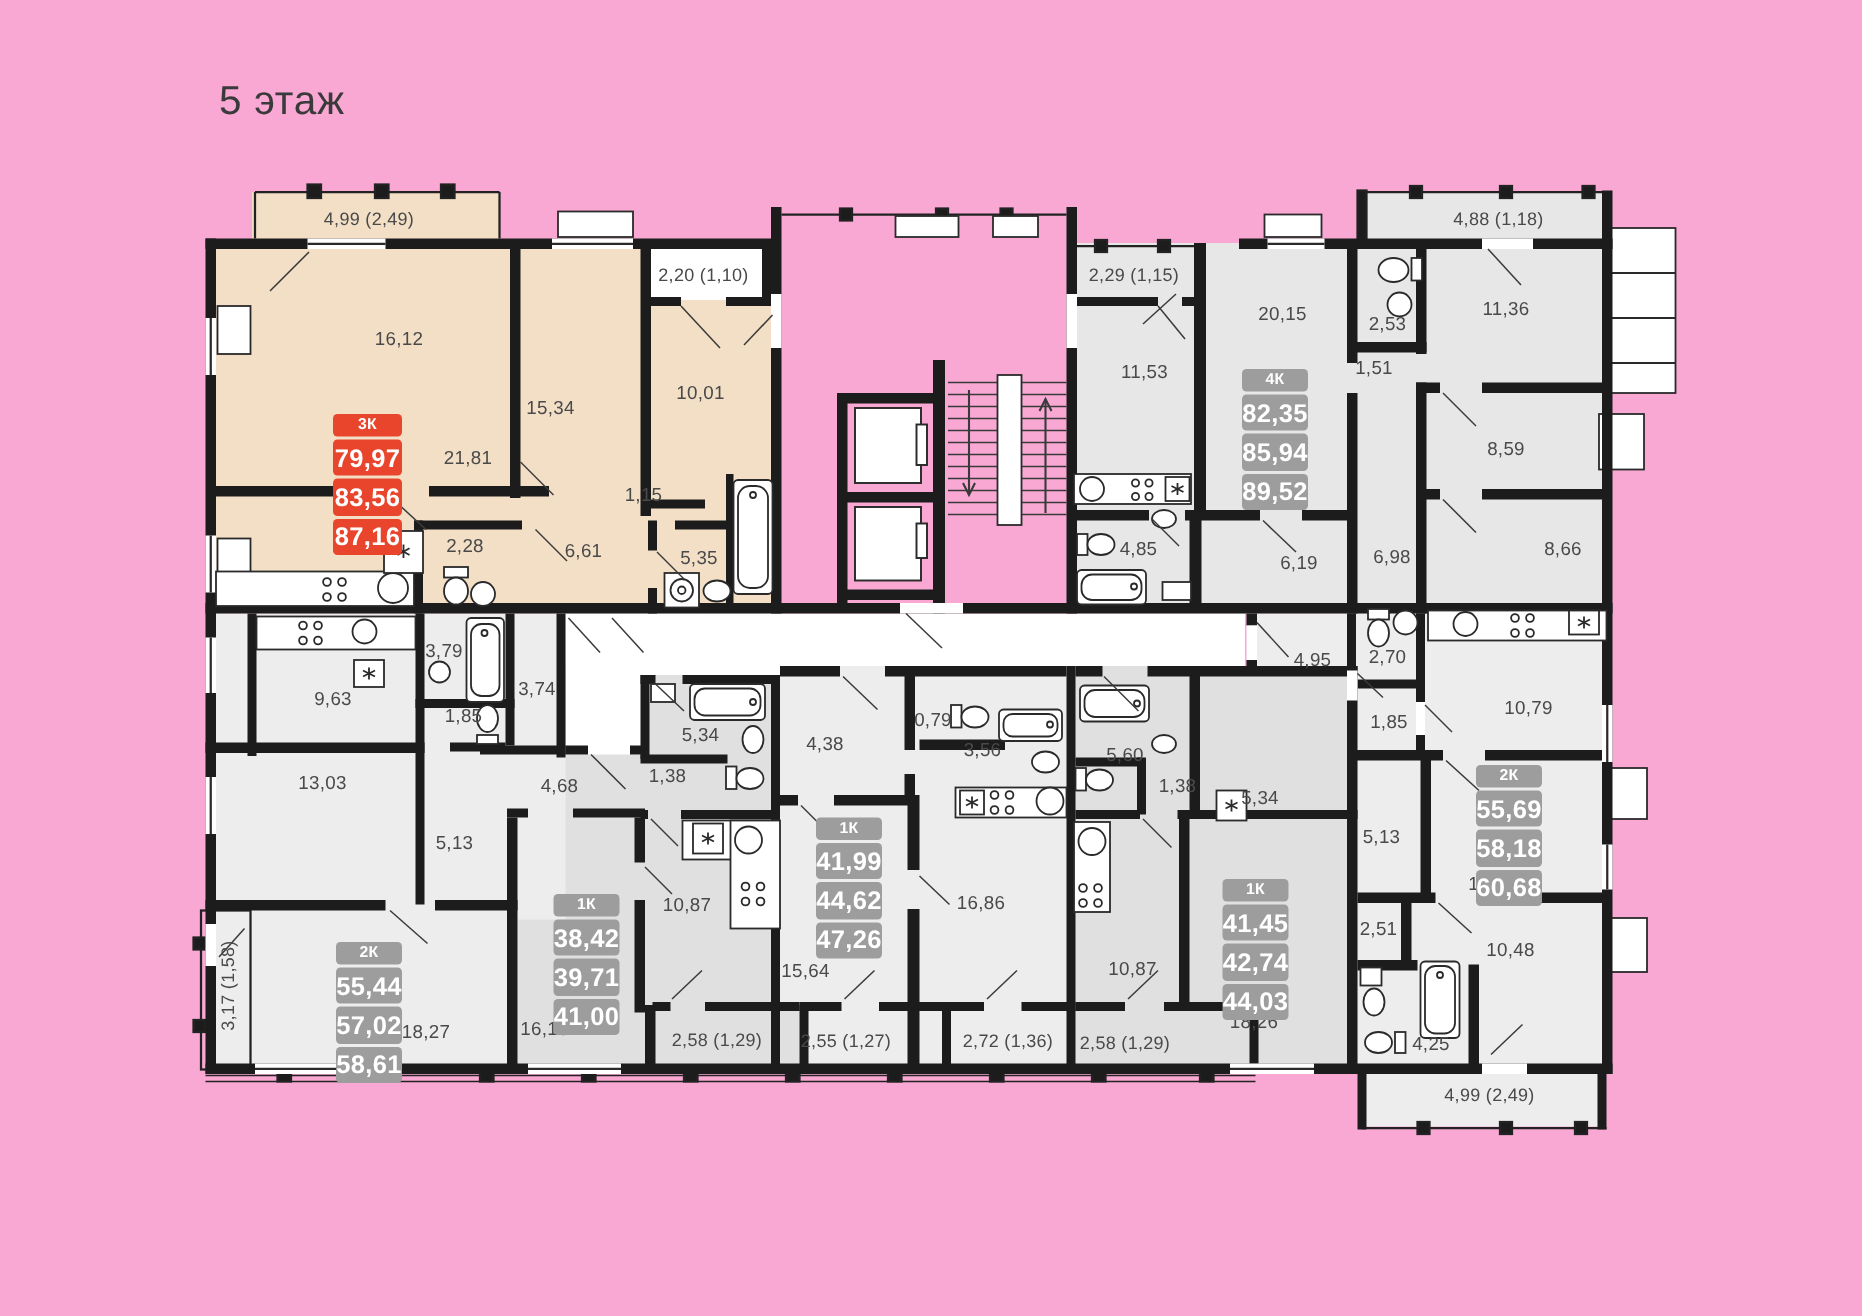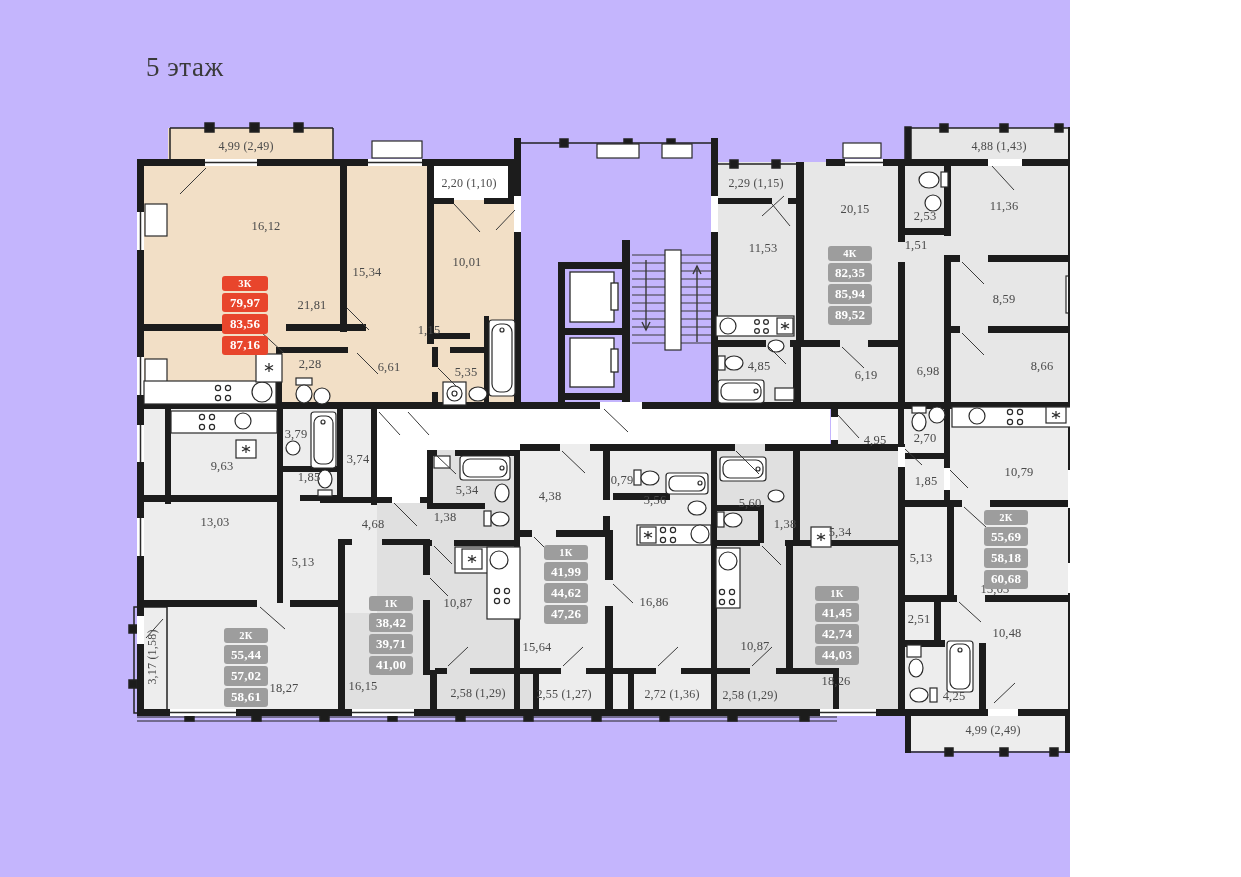--- a/index.html
+++ b/index.html
@@ -1,26 +1,26 @@
 <!DOCTYPE html>
 <html><head>
 <meta charset="utf-8">
 <style>
   html,body{margin:0;padding:0;background:#fff;}
-  .stage{position:relative;width:1070px;height:877px;background:#c4b5fd;overflow:hidden;
-         font-family:Liberation Serif, serif;}
+  .stage{position:relative;width:1241px;height:877px;background:#f9a8d4;overflow:hidden;
+         font-family:Liberation Sans, sans-serif;}
   .page-title{position:absolute;left:146px;top:52px;font-size:27px;color:#3a3a3a;
               letter-spacing:.5px;}
   .rl{position:absolute;transform:translate(-50%,-50%);font-size:12.5px;color:#4a4a4a;
       letter-spacing:.2px;white-space:nowrap;z-index:4;}
   .bl{position:absolute;transform:translate(-50%,-50%);font-size:12px;color:#4a4a4a;
       letter-spacing:.2px;white-space:nowrap;z-index:4;}
   .vl{transform:translate(-50%,-50%) rotate(-90deg);}
   .badge{position:absolute;display:flex;flex-direction:column;gap:2px;width:44px;z-index:5;}
-  .badge .b-row{background:#9d9d9d;color:#fff;font-size:13px;font-weight:700;text-align:center;
+  .badge .b-row{background:#9d9d9d;color:#fff;font-size:17px;font-weight:700;text-align:center;
       border-radius:3px;padding:1.5px 0;letter-spacing:.2px;line-height:1.25;}
   .badge .b-hdr{font-size:10.5px;padding:1px 0;}
   .badge.red{width:46px;}
   .badge.red .b-row{background:#e8452c;}
   svg{position:absolute;left:0;top:0;z-index:1;}
 </style>
 </head>
 <body>
 
 <div class="stage">
@@ -557,21 +557,21 @@
   <div class="rl" style="left:855px;top:209px">20,15</div>
   <div class="rl" style="left:925px;top:216px">2,53</div>
   <div class="rl" style="left:916px;top:245px">1,51</div>
   <div class="rl" style="left:1004px;top:206px">11,36</div>
   <div class="rl" style="left:763px;top:248px">11,53</div>
   <div class="rl" style="left:1004px;top:299px">8,59</div>
   <div class="rl" style="left:1042px;top:366px">8,66</div>
   <div class="rl" style="left:866px;top:375px">6,19</div>
   <div class="rl" style="left:928px;top:371px">6,98</div>
   <div class="rl" style="left:759px;top:366px">4,85</div>
-  <div class="bl" style="left:999px;top:146px">4,88 (1,43)</div>
+  <div class="bl" style="left:999px;top:146px">4,88 (1,18)</div>
   <div class="bl" style="left:756px;top:183px">2,29 (1,15)</div>
 
   <div class="rl" style="left:222px;top:466px">9,63</div>
   <div class="rl" style="left:296px;top:434px">3,79</div>
   <div class="rl" style="left:358px;top:459px">3,74</div>
   <div class="rl" style="left:309px;top:477px">1,85</div>
   <div class="rl" style="left:215px;top:522px">13,03</div>
   <div class="rl" style="left:303px;top:562px">5,13</div>
   <div class="rl" style="left:284px;top:688px">18,27</div>
   <div class="bl vl" style="left:152px;top:657px">3,17 (1,58)</div>

